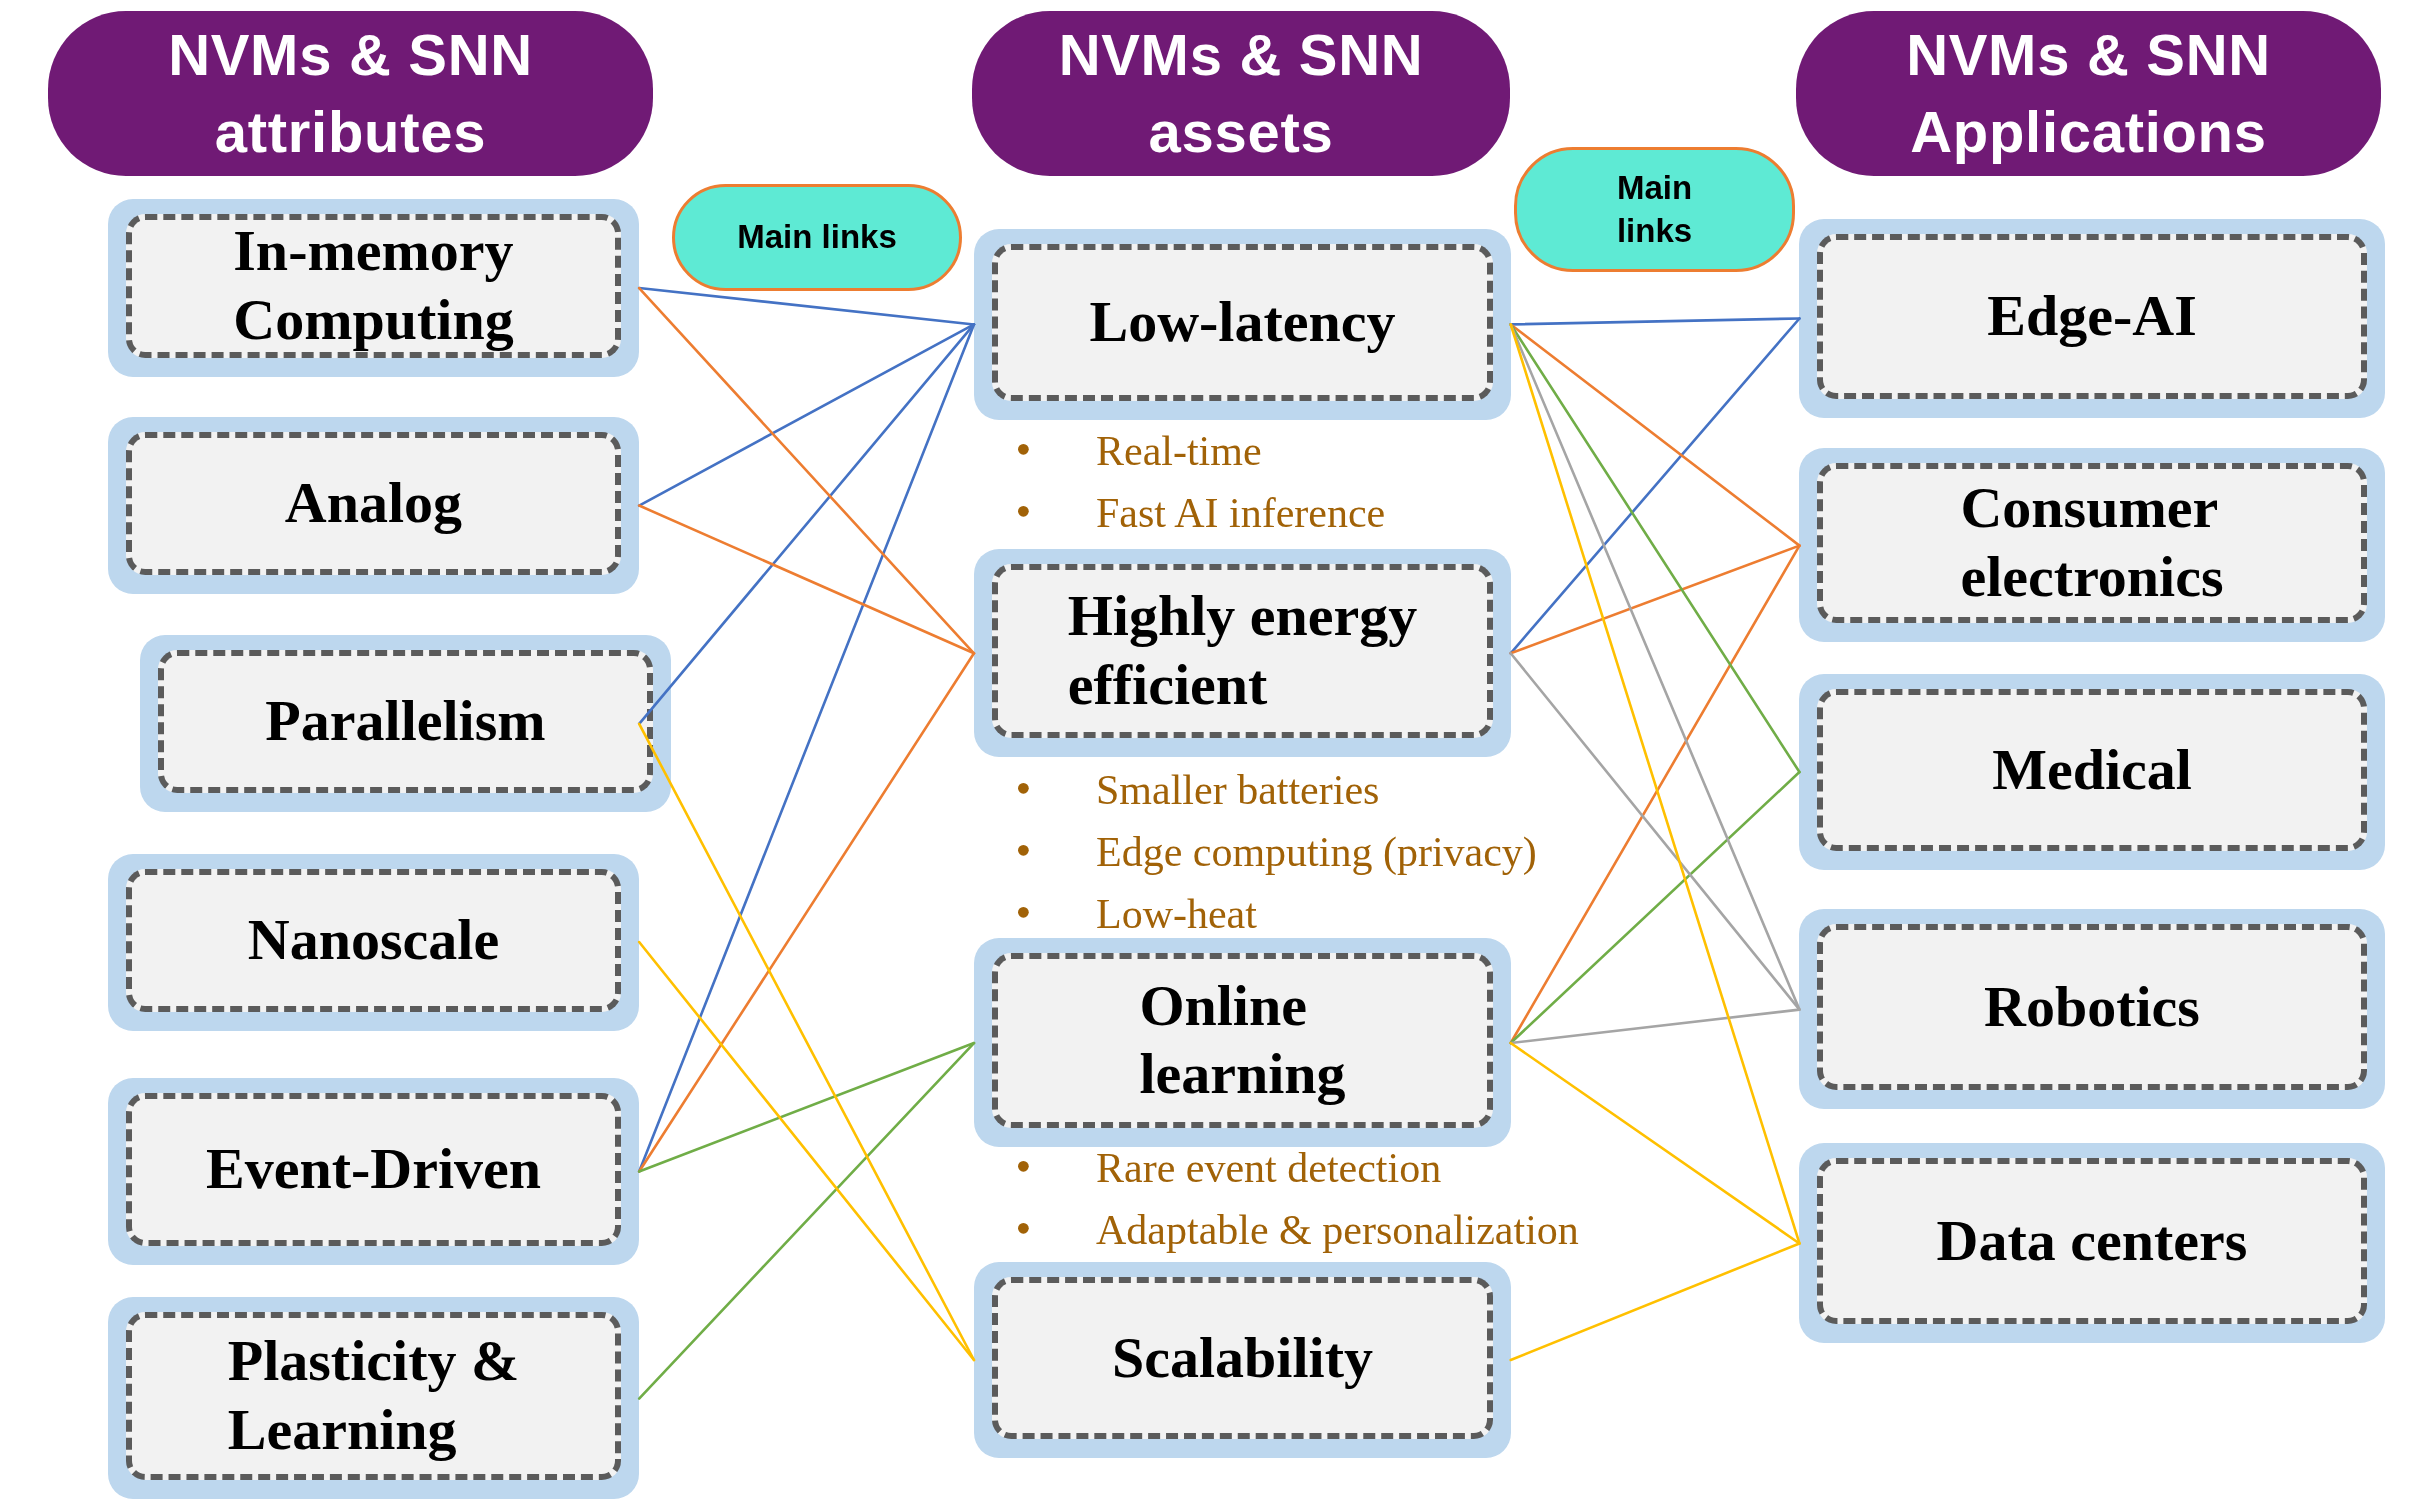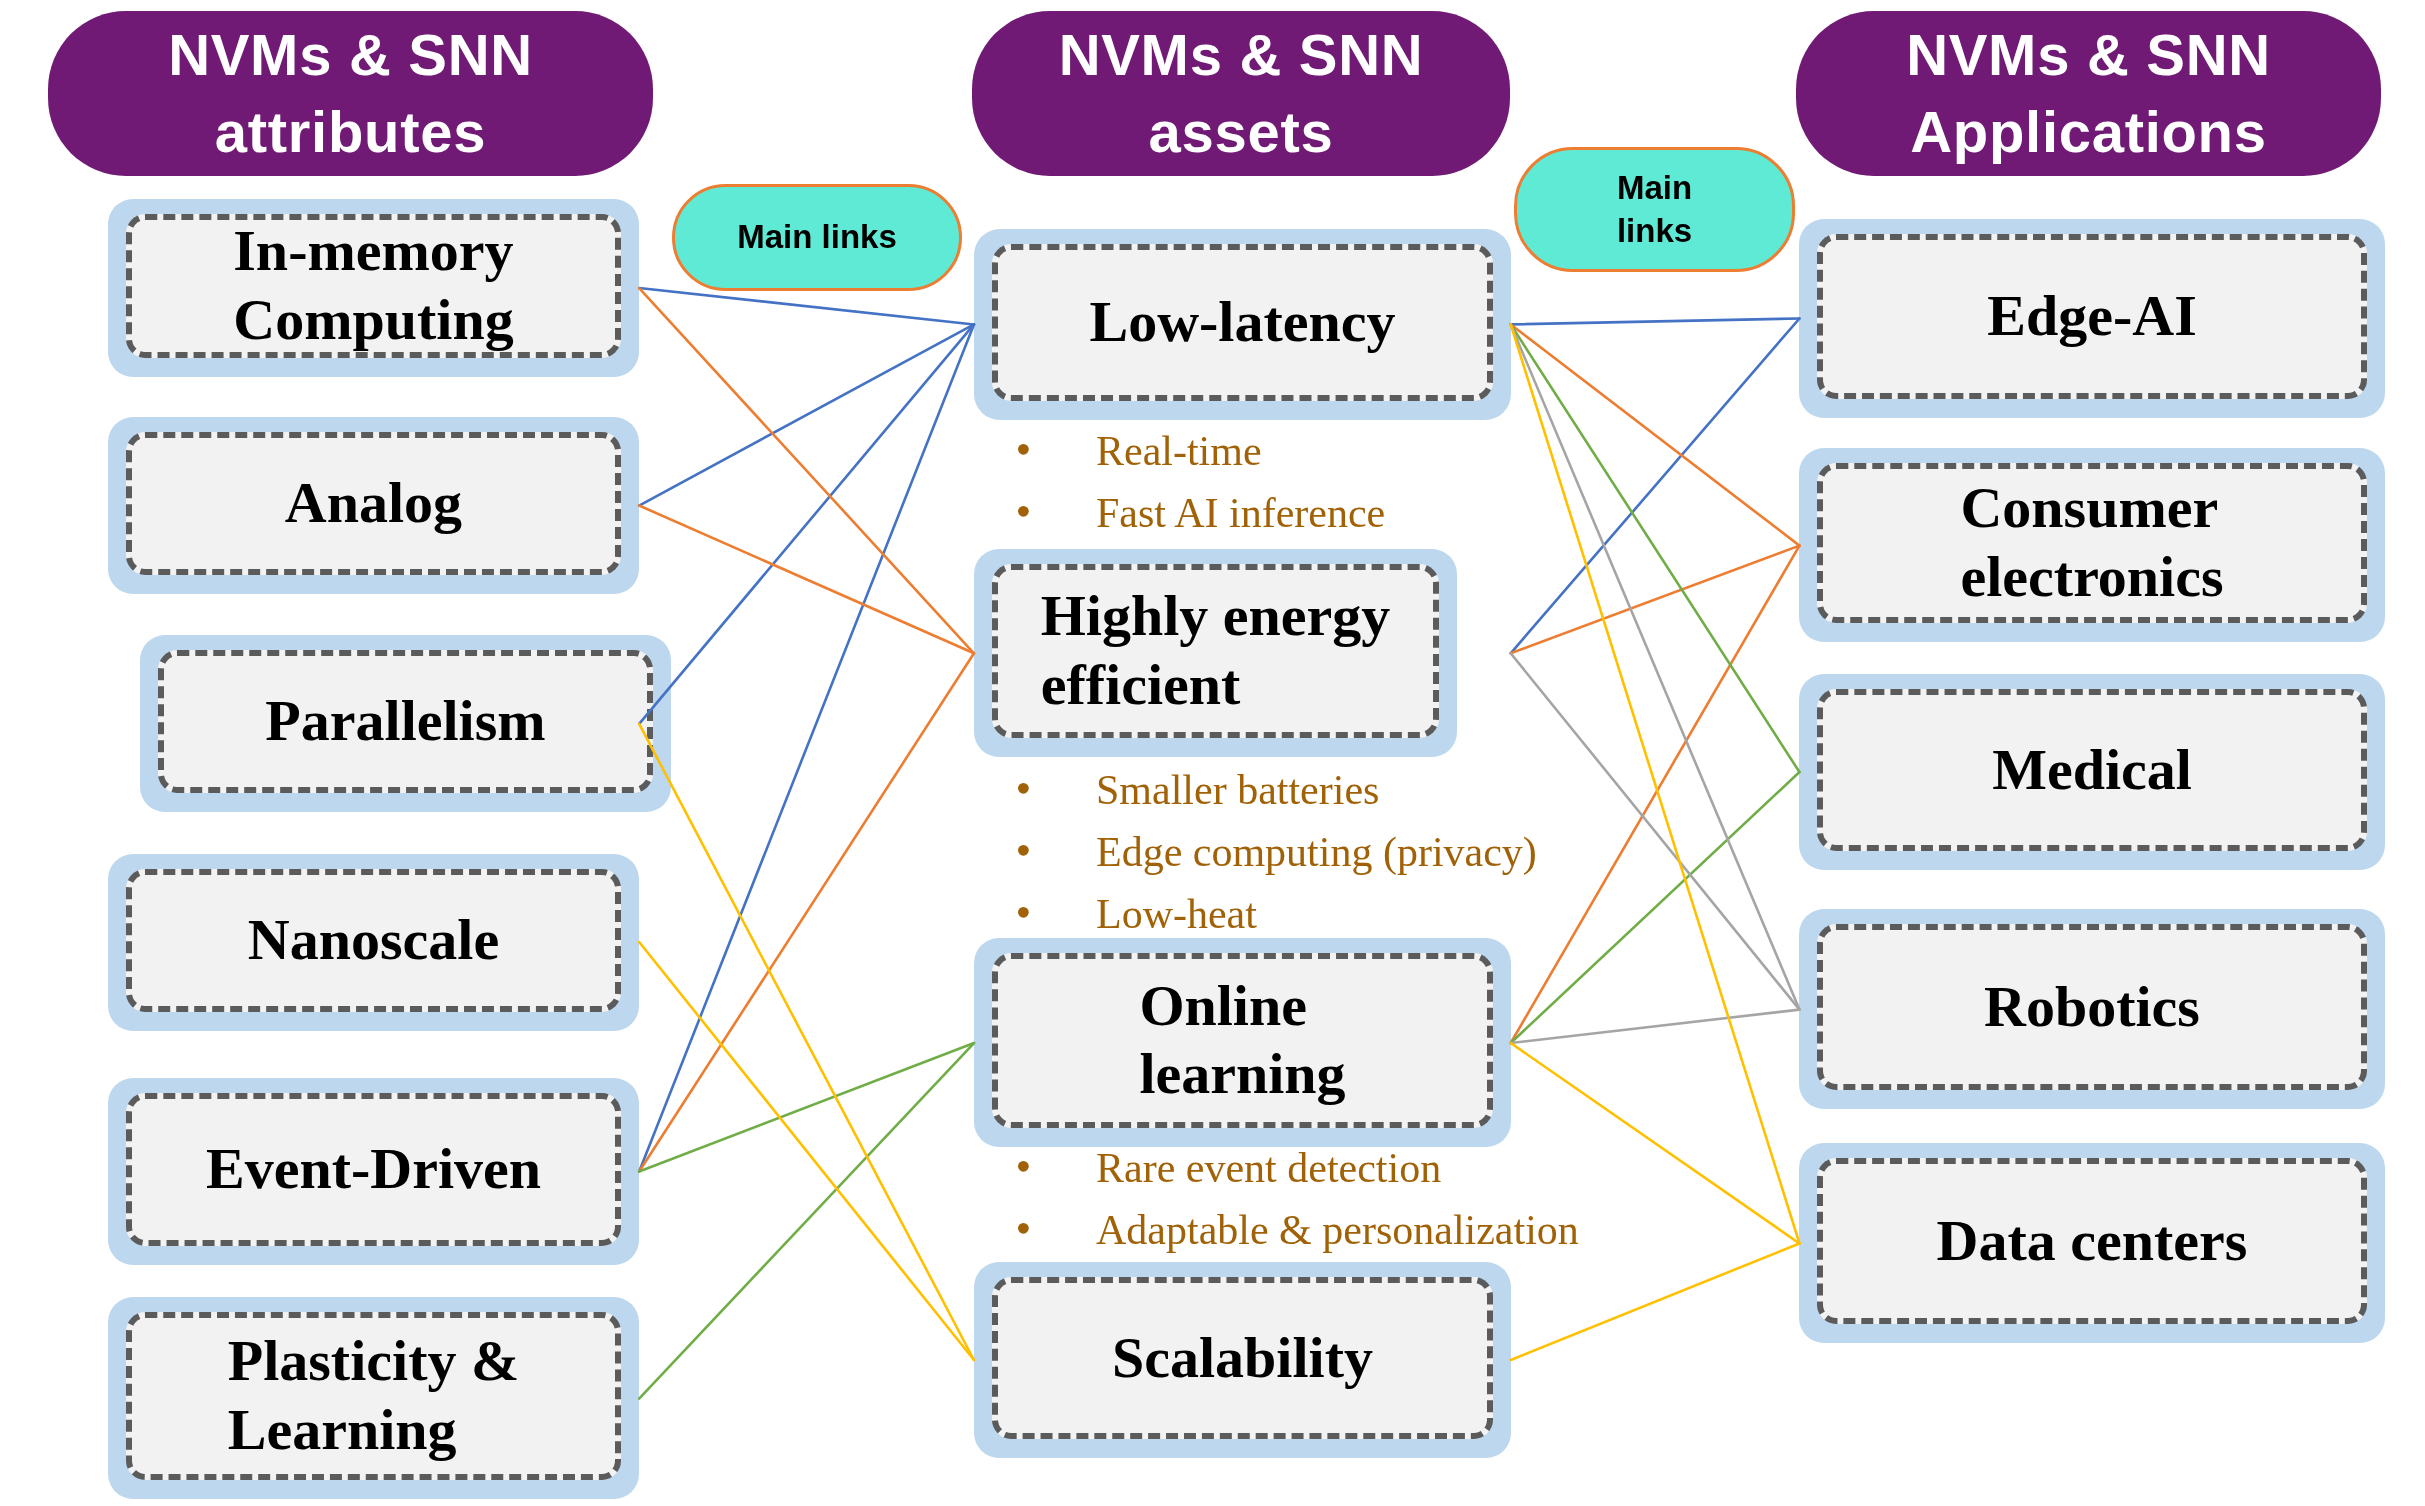--- a/index.html
+++ b/index.html
@@ -31,22 +31,22 @@
     color: #000000; font-size: 58px; line-height: 1.18; white-space: pre-line;
   }
   
   #b-in-memory-computing  { left: 108px; top: 199px;  width: 531px; height: 178px; }
   #b-analog               { left: 108px; top: 417px;  width: 531px; height: 177px; }
   #b-parallelism          { left: 108px; top: 635px;  width: 531px; height: 177px; margin-left: 32px; }
   #b-nanoscale            { left: 108px; top: 854px; width: 531px; height: 177px; }
   #b-event-driven         { left: 108px; top: 1078px; width: 531px; height: 187px; }
   #b-plasticity-learning  { left: 108px; top: 1297px; width: 531px; height: 202px; }
   
-  #b-low-latency             { left: 974px; top: 229px;  width: 537px; height: 191px; border-radius: 26px; }
-  #b-highly-energy-efficient { left: 974px; top: 549px;  width: 483px; height: 208px; }
+  #b-low-latency             { left: 974px; top: 229px;  width: 537px; height: 191px; }
+  #b-highly-energy-efficient { left: 974px; top: 549px;  width: 537px; height: 208px; }
   #b-online-learning         { left: 974px; top: 938px; width: 537px; height: 209px; }
   #b-scalability             { left: 974px; top: 1262px; width: 537px; height: 196px; }
   
   #b-edge-ai              { left: 1799px; top: 219px;  width: 586px; height: 199px; }
   #b-consumer-electronics { left: 1799px; top: 448px;  width: 586px; height: 194px; }
   #b-medical              { left: 1799px; top: 674px;  width: 586px; height: 196px; }
   #b-robotics             { left: 1799px; top: 909px; width: 586px; height: 200px; }
   #b-data-centers         { left: 1799px; top: 1143px; width: 586px; height: 200px; }
 
   

